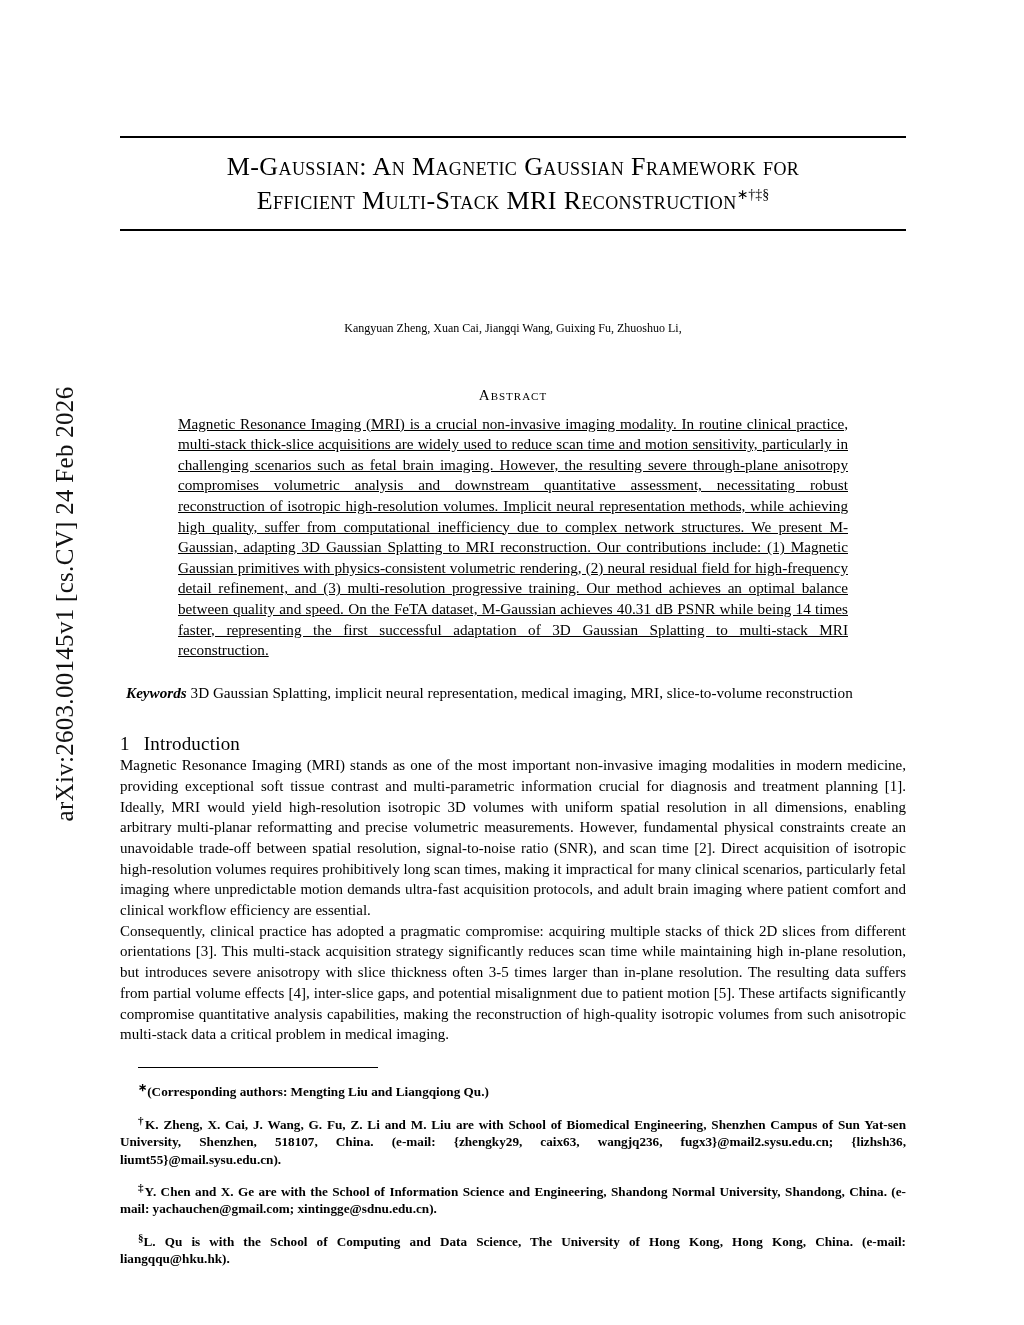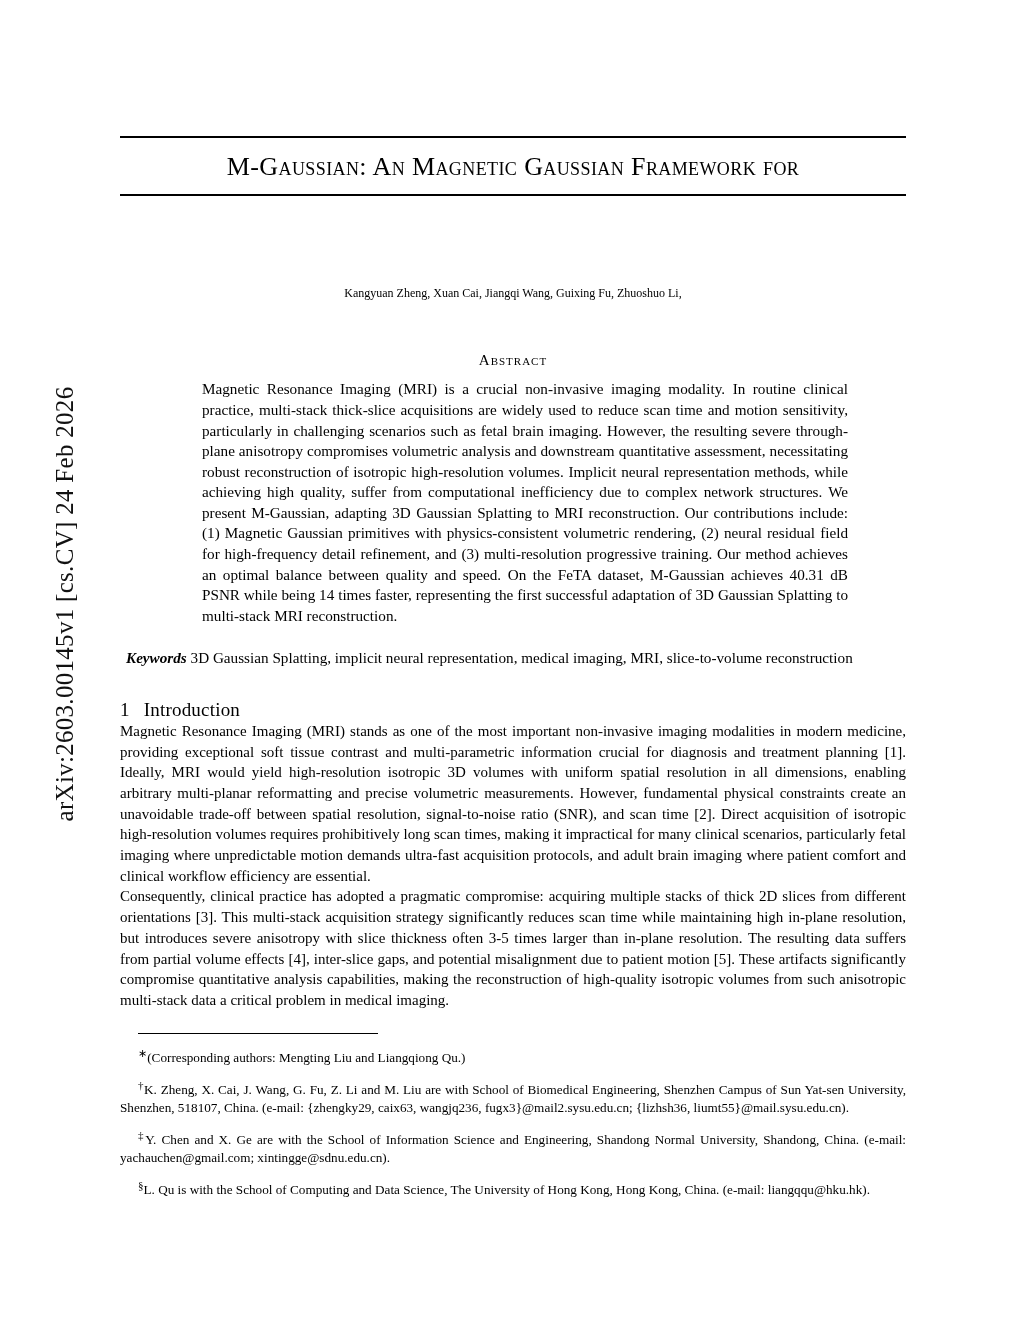--- a/index.html
+++ b/index.html
@@ -77,24 +77,25 @@
   .abstract-head {
     text-align: center;
     font-size: 15px;
     font-variant: small-caps;
     letter-spacing: 1px;
     margin-top: 50px;
     font-weight: normal;
   }
 
   .abstract-body {
-    margin: 10px 58px 0 82px;
+    margin: 10px 58px 0 58px;
     font-size: 15.2px;
     line-height: 1.355;
     text-align: justify;
+    text-decoration: underline;
   }
 
   .keywords {
     margin: 22px 6px 17px 6px;
     font-size: 15.2px;
     line-height: 1.35;
     text-align: left;
   }
   .kw-label { font-weight: bold; font-style: italic; }
 
@@ -119,39 +120,43 @@
     margin: 22px 0 7px 18px;
   }
   .footnotes {
     font-size: 13.2px;
     line-height: 1.31;
     text-align: justify;
   }
   .footnotes p {
     margin: 12px 0 4px 0;
     text-indent: 18px;
+    font-weight: bold;
   }
   .footnotes sup {
     font-size: 11px;
     vertical-align: super;
   }
 </style>
 </head>
 <body>
 
 <div class="page">
 
   <div class="arxiv-stamp">arXiv:2603.00145v1  [cs.CV]  24 Feb 2026</div>
 
   <div class="content">
 
     <hr class="rule rule-top">
 
     <div class="title">
       <div>M-Gaussian: An Magnetic Gaussian Framework for</div>
+      <div>
+        <span>Efficient Multi-Stack MRI Reconstruction</span><sup>∗†‡§</sup>
+      </div>
     </div>
 
     <hr class="rule rule-bottom">
 
     <div class="authors">
       <div>Kangyuan Zheng, Xuan Cai, Jiangqi Wang, Guixing Fu, Zhuoshuo Li,</div>
     </div>
 
     <div class="abstract-head">Abstract</div>
     <div class="abstract-body">Magnetic Resonance Imaging (MRI) is a crucial non-invasive imaging modality. In routine clinical practice, multi-stack thick-slice acquisitions are widely used to reduce scan time and motion sensitivity, particularly in challenging scenarios such as fetal brain imaging. However, the resulting severe through-plane anisotropy compromises volumetric analysis and downstream quantitative assessment, necessitating robust reconstruction of isotropic high-resolution volumes. Implicit neural representation methods, while achieving high quality, suffer from computational inefficiency due to complex network structures. We present M-Gaussian, adapting 3D Gaussian Splatting to MRI reconstruction. Our contributions include: (1) Magnetic Gaussian primitives with physics-consistent volumetric rendering, (2) neural residual field for high-frequency detail refinement, and (3) multi-resolution progressive training. Our method achieves an optimal balance between quality and speed. On the FeTA dataset, M-Gaussian achieves 40.31 dB PSNR while being 14 times faster, representing the first successful adaptation of 3D Gaussian Splatting to multi-stack MRI reconstruction.</div>

